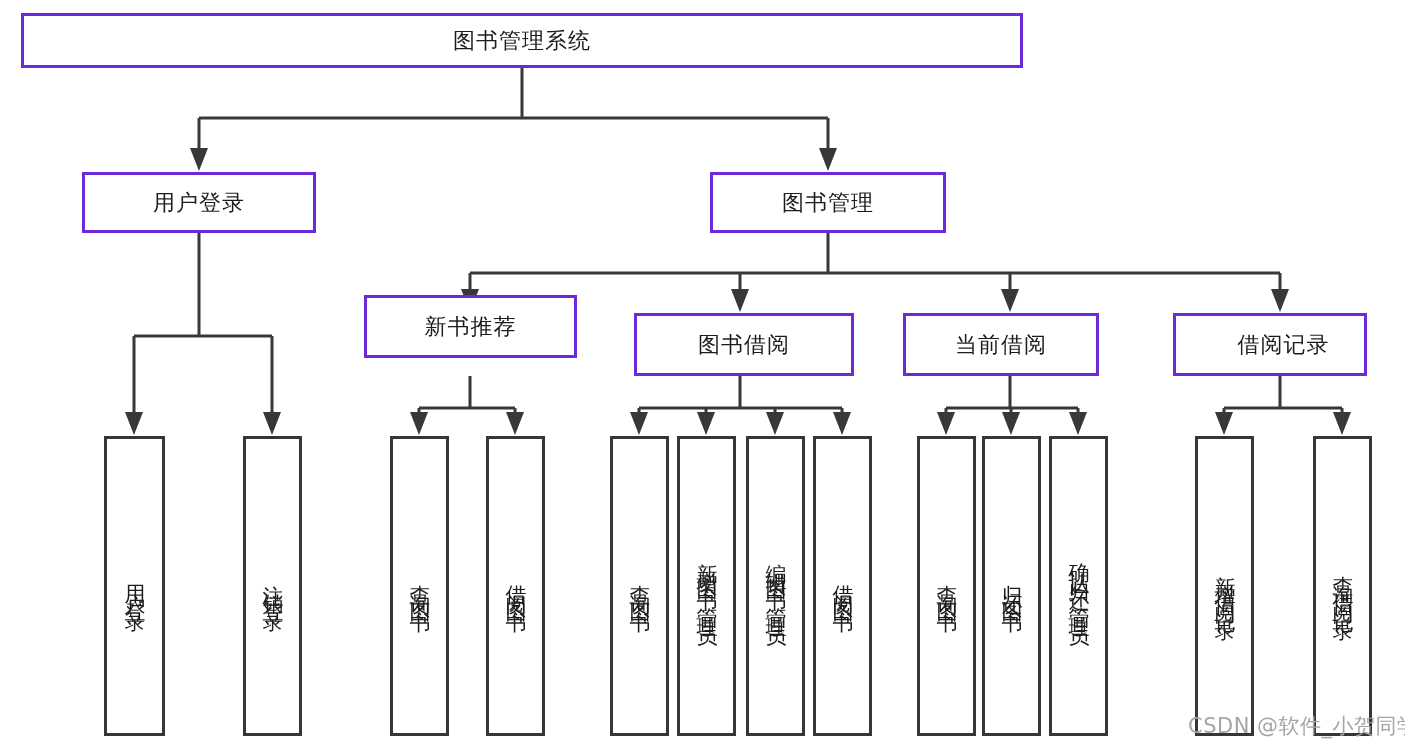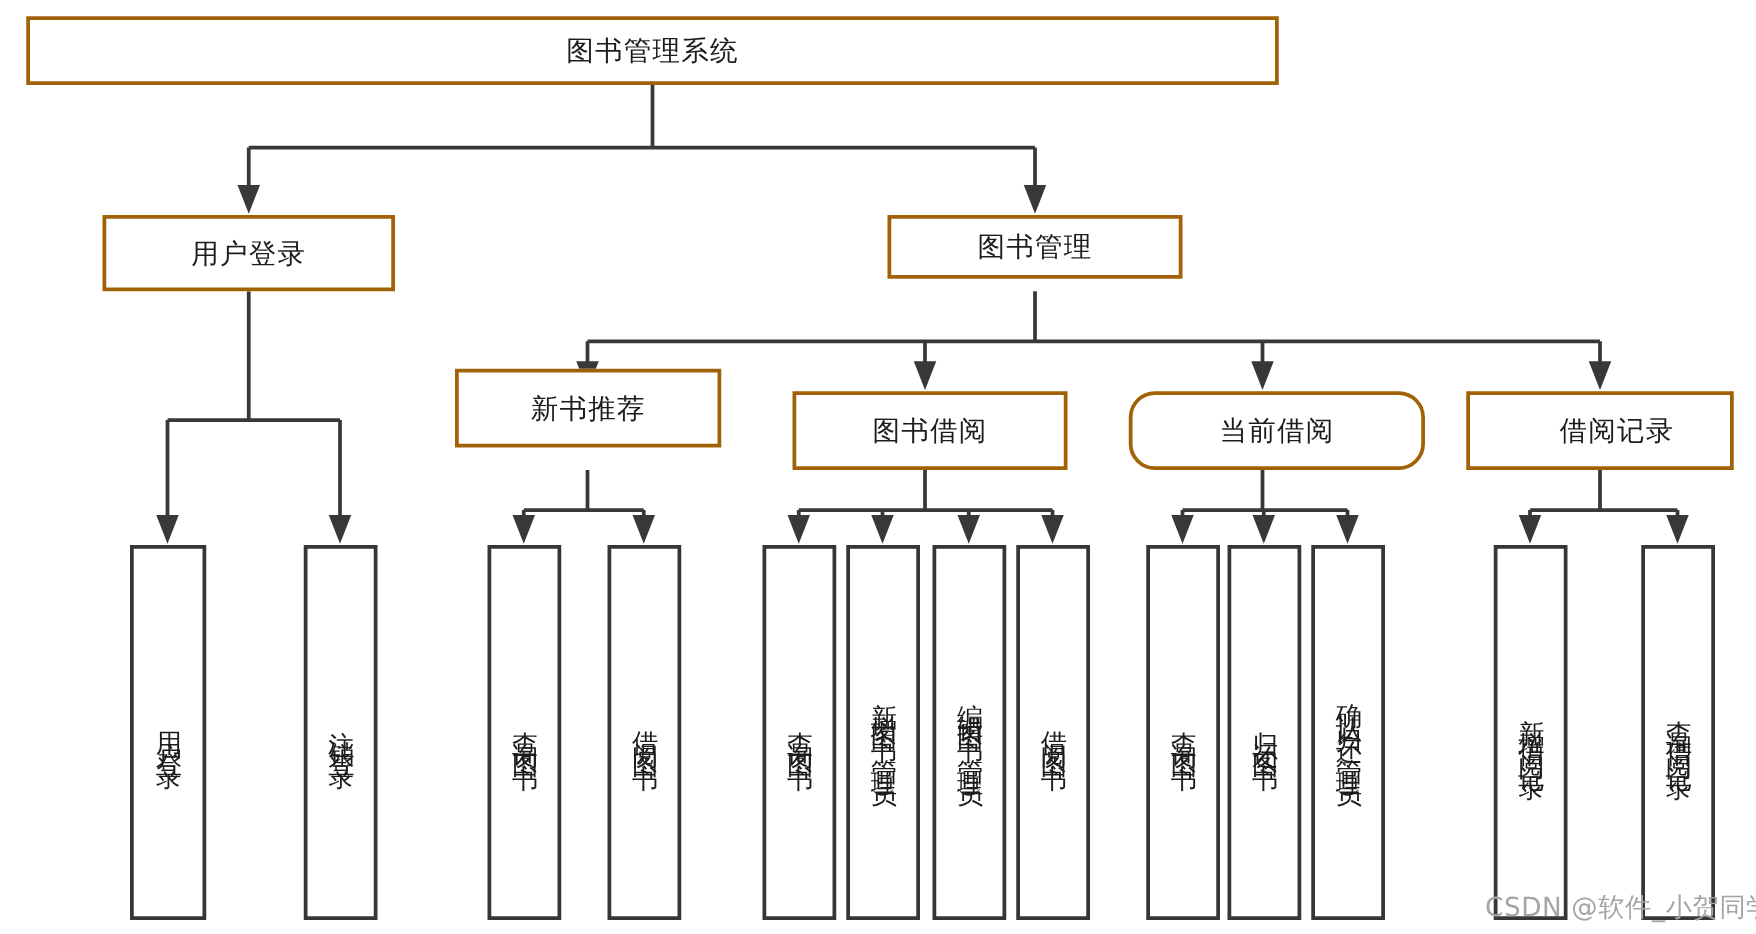--- a/index.html
+++ b/index.html
@@ -17,21 +17,21 @@
   }
   #connector-layer {
     position: absolute;
     left: 0;
     top: 0;
     z-index: 1;
   }
   .node {
     position: absolute;
     box-sizing: border-box;
-    border: 3px solid #a16207;
+    border: 3px solid #6d28d9;
     background: #ffffff;
     display: flex;
     align-items: center;
     justify-content: center;
     color: #1c1c1c;
     font-size: 22px;
     letter-spacing: 1px;
     z-index: 2;
     white-space: nowrap;
     font-family: Liberation Serif, serif;
@@ -113,26 +113,26 @@
       <polygon points="1078,435 1069,412 1087,412"></polygon>
 
       <polygon points="1224,435 1215,412 1233,412"></polygon>
       <polygon points="1342,435 1333,412 1351,412"></polygon>
     </g>
   </svg>
 
   <div class="node" style="left:21px; top:13px; width:1002px; height:55px;">图书管理系统</div>
 
   <div class="node" style="left:82px; top:172px; width:234px; height:61px;">用户登录</div>
-  <div class="node" style="left:710px; top:172px; width:236px; height:51px;">图书管理</div>
+  <div class="node" style="left:710px; top:172px; width:236px; height:61px;">图书管理</div>
 
   <div class="node" style="left:364px; top:295px; width:213px; height:63px;">新书推荐</div>
   <div class="node" style="left:634px; top:313px; width:220px; height:63px;">图书借阅</div>
-  <div class="node" style="left:903px; top:313px; width:237px; height:63px;border-radius:21px;">当前借阅</div>
-  <div class="node" style="left:1173px; top:313px; width:214px; height:63px;padding-left:27px;">借阅记录</div>
+  <div class="node" style="left:903px; top:313px; width:196px; height:63px;">当前借阅</div>
+  <div class="node" style="left:1173px; top:313px; width:194px; height:63px;padding-left:27px;">借阅记录</div>
 
   <div class="leaf" style="left:104px; width:61px;">用户登录</div>
   <div class="leaf" style="left:243px;">注销登录</div>
   <div class="leaf" style="left:390px;">查询图书</div>
   <div class="leaf" style="left:486px;">借阅图书</div>
   <div class="leaf" style="left:610px;">查询图书</div>
   <div class="leaf" style="left:677px;">新增图书（管理员）</div>
   <div class="leaf" style="left:746px;">编辑图书（管理员）</div>
   <div class="leaf" style="left:813px;">借阅图书</div>
   <div class="leaf" style="left:917px;">查询图书</div>

